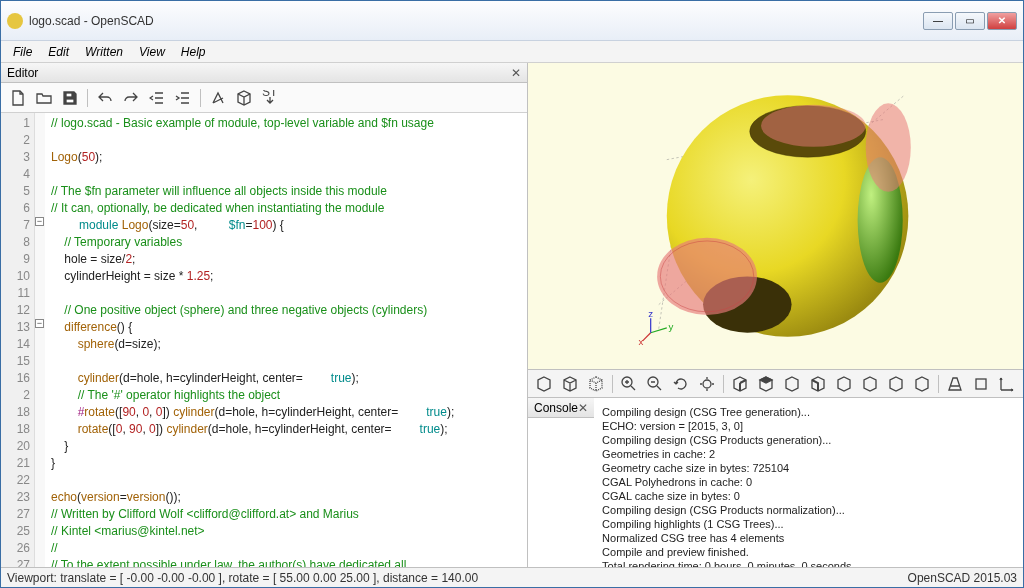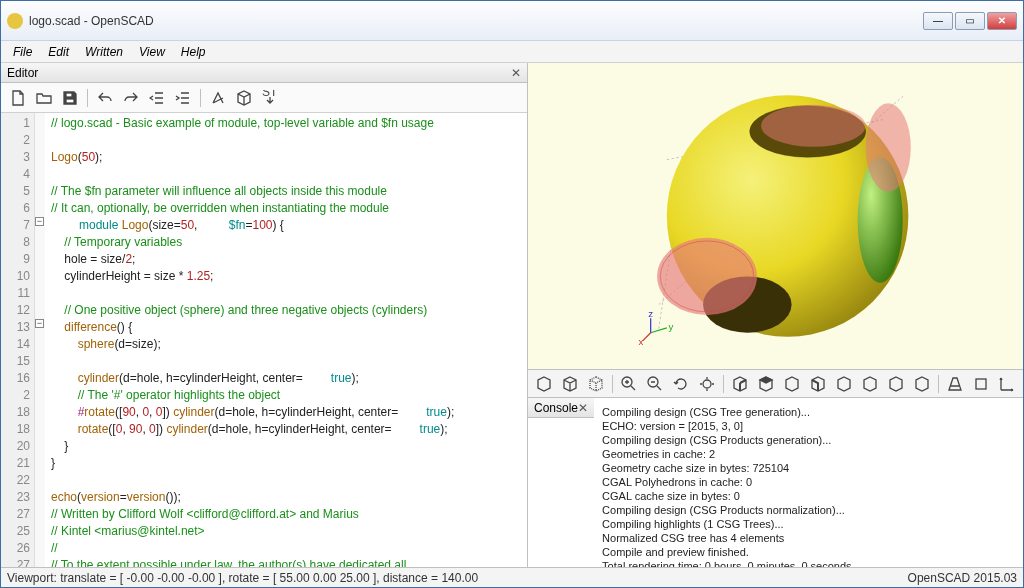--- a/index.html
+++ b/index.html
@@ -159,21 +159,21 @@
         </div>
       <div class="fold-col">
         <div class="fold-mark" style="top:104px">−</div>
         <div class="fold-mark" style="top:206px">−</div>
       </div>
       <div class="code" id="code"><span class="c-comment">// logo.scad - Basic example of module, top-level variable and $fn usage</span>
 
 <span class="c-func">Logo</span>(<span class="c-num">50</span>);
 
 <span class="c-comment">// The $fn parameter will influence all objects inside this module</span>
-<span class="c-comment">// It can, optionally, be overridden when instantiating the module</span>
+<span class="c-comment">// It can, optionally, be dedicated when instantiating the module</span>
 <span class="c-kw">module</span> <span class="c-func">Logo</span>(size=<span class="c-num">50</span>, <span class="c-kw">$fn</span>=<span class="c-num">100</span>) {
 <span class="c-comment">    // Temporary variables</span>
     hole = size/<span class="c-num">2</span>;
     cylinderHeight = size * <span class="c-num">1.25</span>;
 
 <span class="c-comment">    // One positive object (sphere) and three negative objects (cylinders)</span>
     <span class="c-func">difference</span>() {
         <span class="c-func">sphere</span>(d=size);
 
         <span class="c-func">cylinder</span>(d=hole, h=cylinderHeight, center=<span class="c-kw">true</span>);

